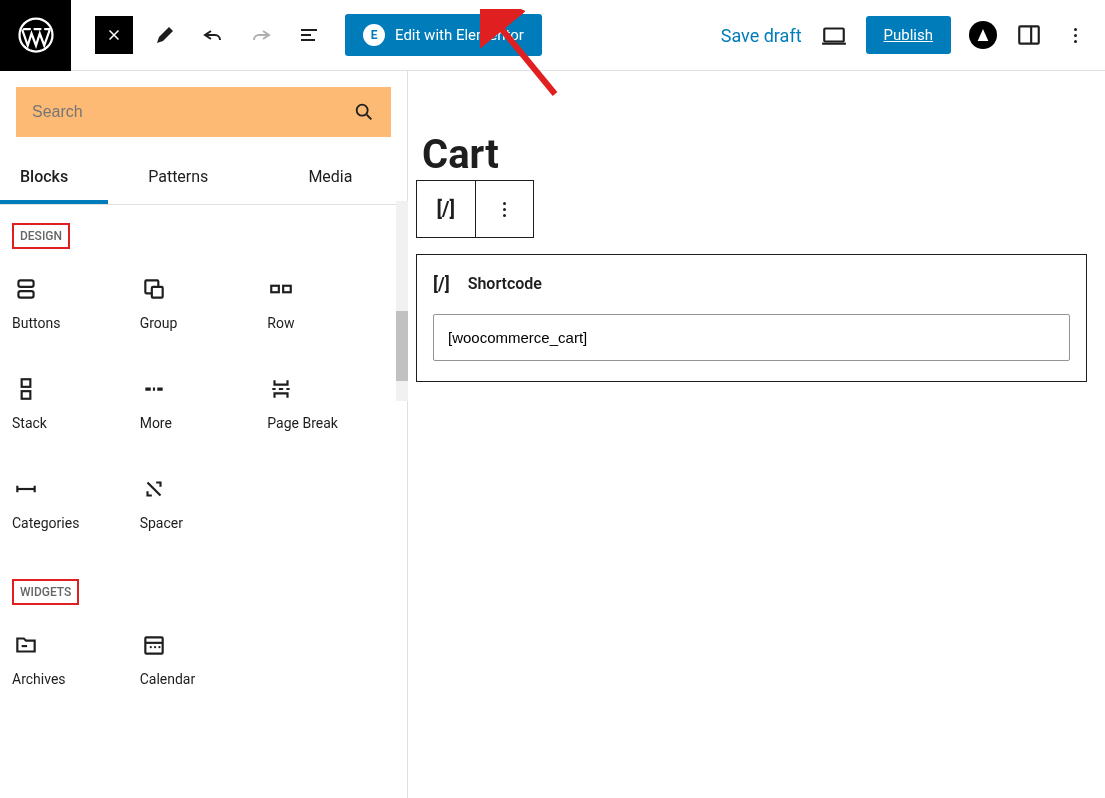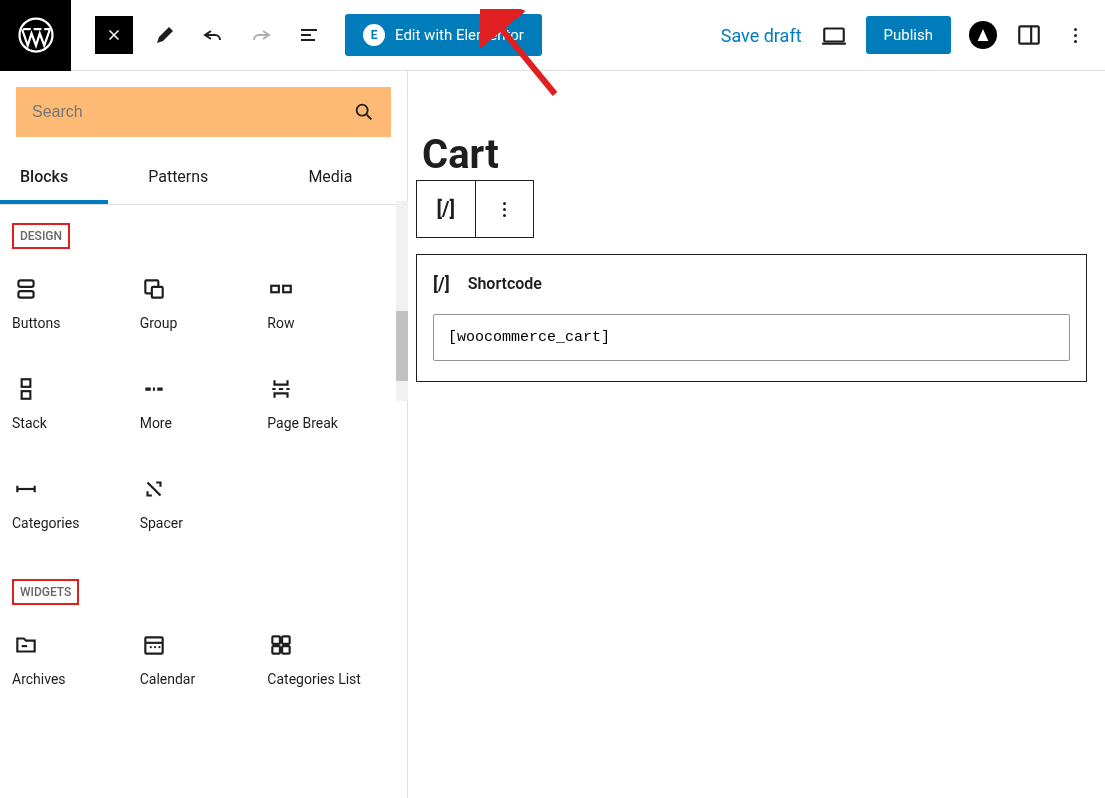--- a/index.html
+++ b/index.html
@@ -8,21 +8,21 @@
     .topbar { display: flex; align-items: center; height: 71px; border-bottom: 1px solid #e0e0e0; }
     .wp-logo { width: 71px; height: 71px; background: #000; display: flex; align-items: center; justify-content: center; }
     .wp-logo svg { width: 36px; height: 36px; }
     .topbar-left { display: flex; align-items: center; gap: 0; padding-left: 24px; }
     .btn-close { width: 38px; height: 38px; background: #000; display: flex; align-items: center; justify-content: center; cursor: pointer; margin-right: 8px; }
     .btn-icon { width: 48px; height: 48px; display: flex; align-items: center; justify-content: center; cursor: pointer; }
     .btn-elementor { background: #007cba; color: #fff; padding: 10px 18px; border-radius: 3px; display: flex; align-items: center; gap: 10px; font-size: 15px; cursor: pointer; margin-left: 12px; }
     .elementor-icon { width: 22px; height: 22px; background: #fff; border-radius: 50%; display: flex; align-items: center; justify-content: center; color: #007cba; font-size: 12px; font-weight: bold; }
     .topbar-right { margin-left: auto; display: flex; align-items: center; gap: 18px; padding-right: 16px; }
     .save-draft { color: #007cba; font-size: 18px; cursor: pointer; }
-    .btn-publish { background: #007cba; color: #fff; padding: 10px 18px; border-radius: 3px; font-size: 15px; cursor: pointer; }
+    .btn-publish { background: #007cba; color: #fff; padding: 10px 18px; border-radius: 3px; font-size: 15px; cursor: pointer; text-decoration: underline; }
     .top-icon { width: 28px; height: 28px; display:flex; align-items:center; justify-content:center; cursor:pointer; }
     .astra-icon { width:28px; height:28px; border-radius:50%; background:#000; display:flex; align-items:center; justify-content:center; color:#fff; font-weight:bold; }
     
     .main { display: flex; height: calc(100vh - 71px); }
     .sidebar { width: 408px; border-right: 1px solid #e0e0e0; display:flex; flex-direction:column; position:relative; }
     .scroll-track { position:absolute; right:-1px; top:130px; width:12px; height:200px; background:#f1f1f1; }
     .scroll-thumb { position:absolute; top:110px; width:12px; height:70px; background:#c1c1c1; }
     
     .search-wrap { padding: 16px; }
     .search-box { display:flex; align-items:center; background:#fdba74; height:50px; padding:0 16px; }
@@ -49,21 +49,21 @@
     .mini-toolbar { display:flex; border:1px solid #1e1e1e; width:118px; height:58px; margin-bottom: 16px; }
     .mini-btn { flex:1; display:flex; align-items:center; justify-content:center; font-size:20px; font-weight:bold; cursor:pointer; }
     .mini-btn + .mini-btn { border-left:1px solid #1e1e1e; }
     .dots-v { display:flex; flex-direction:column; gap:3px; }
     .dots-v span { width:3px; height:3px; background:#1e1e1e; border-radius:50%; }
     
     .block-wrap { border:1px solid #1e1e1e; padding:18px 16px 20px 16px; }
     .block-header { display:flex; align-items:center; gap:18px; margin-bottom:20px; }
     .block-header-icon { font-size:18px; font-weight:bold; }
     .block-header-label { font-size:16px; font-weight:600; }
-    .shortcode-input { width:100%; border:1px solid #949494; padding:14px 14px; font-family: Liberation Mono, monospace; font-size:15px; border-radius:2px; }
+    .shortcode-input { width:100%; border:1px solid #949494; padding:14px 14px; font-family: Liberation Sans, sans-serif; font-size:15px; border-radius:2px; }
     
     .arrow-annotation { position:absolute; top:-62px; left:72px; pointer-events:none; }
   </style>
 </head>
 <body>
 
 <div class="topbar">
   <div class="wp-logo">
     <svg viewBox="0 0 24 24" fill="none">
         <circle cx="12" cy="12" r="11" stroke="#fff" stroke-width="1.5"></circle>
@@ -237,31 +237,20 @@
           <div class="block-icon">
               <svg width="26" height="26" viewBox="0 0 24 24">
                 <rect x="4" y="5" width="16" height="15" rx="1" stroke="#1e1e1e" stroke-width="2" fill="none"></rect>
                 <line x1="4" y1="10" x2="20" y2="10" stroke="#1e1e1e" stroke-width="2"></line>
                 <circle cx="9" cy="14" r="1" fill="#1e1e1e"></circle>
                 <circle cx="13" cy="14" r="1" fill="#1e1e1e"></circle>
                 <circle cx="17" cy="14" r="1" fill="#1e1e1e"></circle>
               </svg>
             </div>
           <div class="block-label">Calendar</div>
-        </div>
-        <div class="block-item">
-          <div class="block-icon">
-              <svg width="26" height="26" viewBox="0 0 24 24">
-                <rect x="4" y="4" width="7" height="7" rx="1" stroke="#1e1e1e" stroke-width="2" fill="none"></rect>
-                <rect x="13" y="4" width="7" height="7" rx="1" stroke="#1e1e1e" stroke-width="2" fill="none"></rect>
-                <rect x="4" y="13" width="7" height="7" rx="1" stroke="#1e1e1e" stroke-width="2" fill="none"></rect>
-                <rect x="13" y="13" width="7" height="7" rx="1" stroke="#1e1e1e" stroke-width="2" fill="none"></rect>
-              </svg>
-            </div>
-          <div class="block-label">Categories List</div>
         </div>
       </div>
     </div>
     <div class="scroll-track">
         <div class="scroll-thumb"></div>
       </div>
   </div>
 
   <div class="canvas">
     <svg class="arrow-annotation" width="90" height="100">

